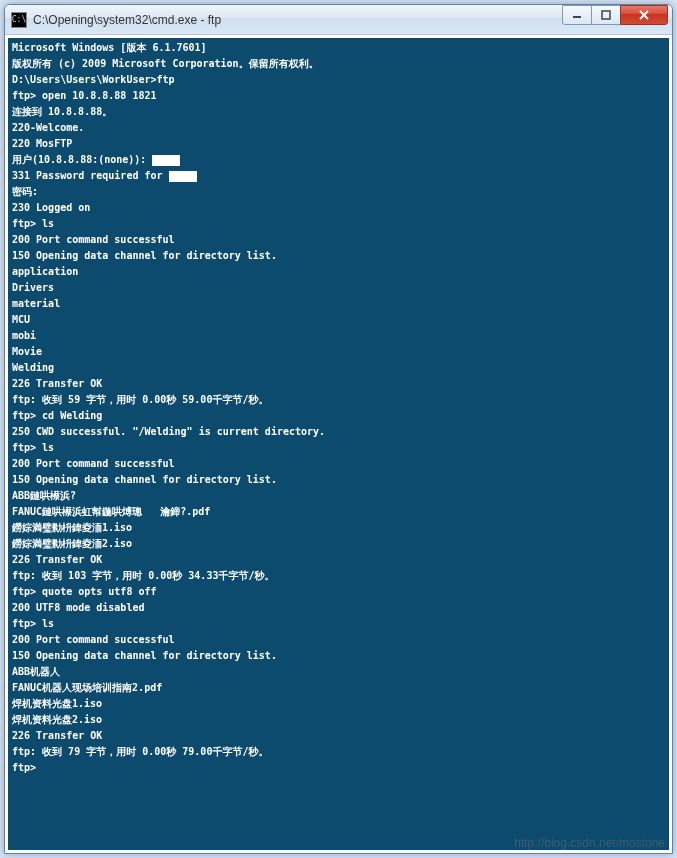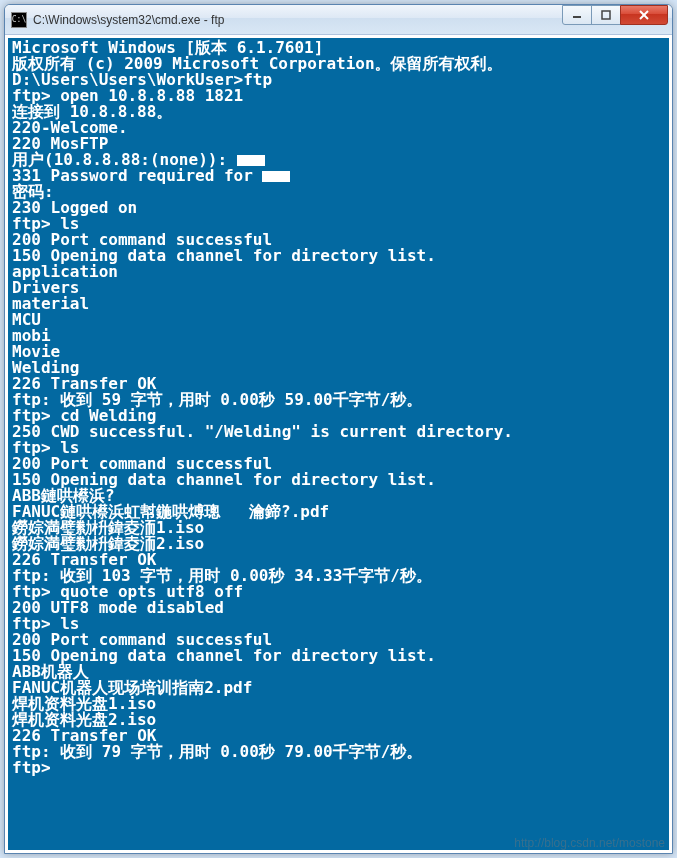--- a/index.html
+++ b/index.html
@@ -79,24 +79,24 @@
 }
 .win-btn svg { display: block; }
 .terminal-wrap {
   flex: 1;
   background: #fff;
   padding: 3px;
   display: flex;
 }
 .terminal {
   flex: 1;
-  background: #0369a1;
+  background: #0c4a6e;
   color: #fff;
   font-family: "NSimSun", "SimSun", "Consolas", monospace;
-  font-size: 16px;
+  font-size: 10px;
   line-height: 16px;
   padding: 2px 4px;
   white-space: pre;
   overflow: hidden;
   position: relative;
   font-weight: bold;
 }
 .terminal .line { white-space: pre; }
 .redact {
   display: inline-block;
@@ -114,21 +114,21 @@
   font-size: 12px;
   pointer-events: none;
 }
 </style>
 </head>
 <body>
 
 <div class="window">
   <div class="titlebar">
     <div class="icon">C:\</div>
-    <div class="title">C:\Windows\system32\cmd.exe - ftp</div>
+    <div class="title">C:\Opening\system32\cmd.exe - ftp</div>
     <div class="win-controls">
       <div class="win-btn min">
         <svg width="10" height="10">
             <line x1="1" y1="7" x2="9" y2="7" stroke="#444" stroke-width="2"></line>
           </svg>
       </div>
       <div class="win-btn max">
         <svg width="10" height="10">
             <rect x="1" y="1" width="8" height="8" fill="none" stroke="#444" stroke-width="1.5"></rect>
           </svg>

